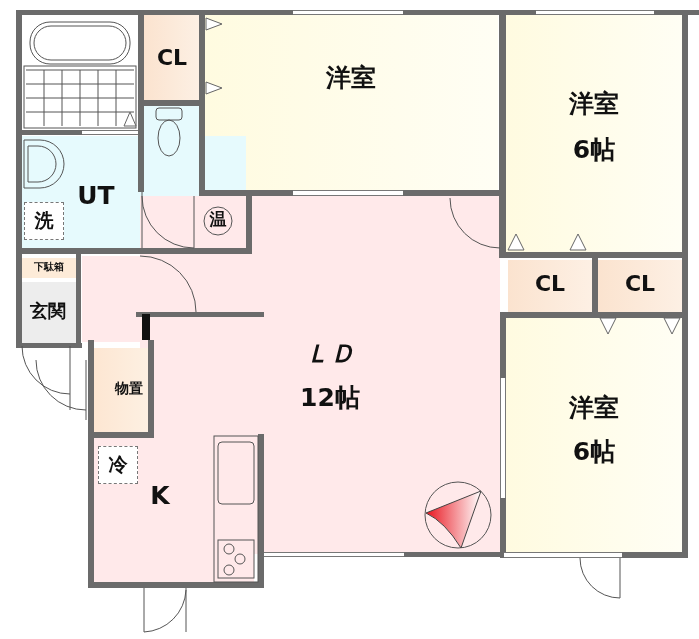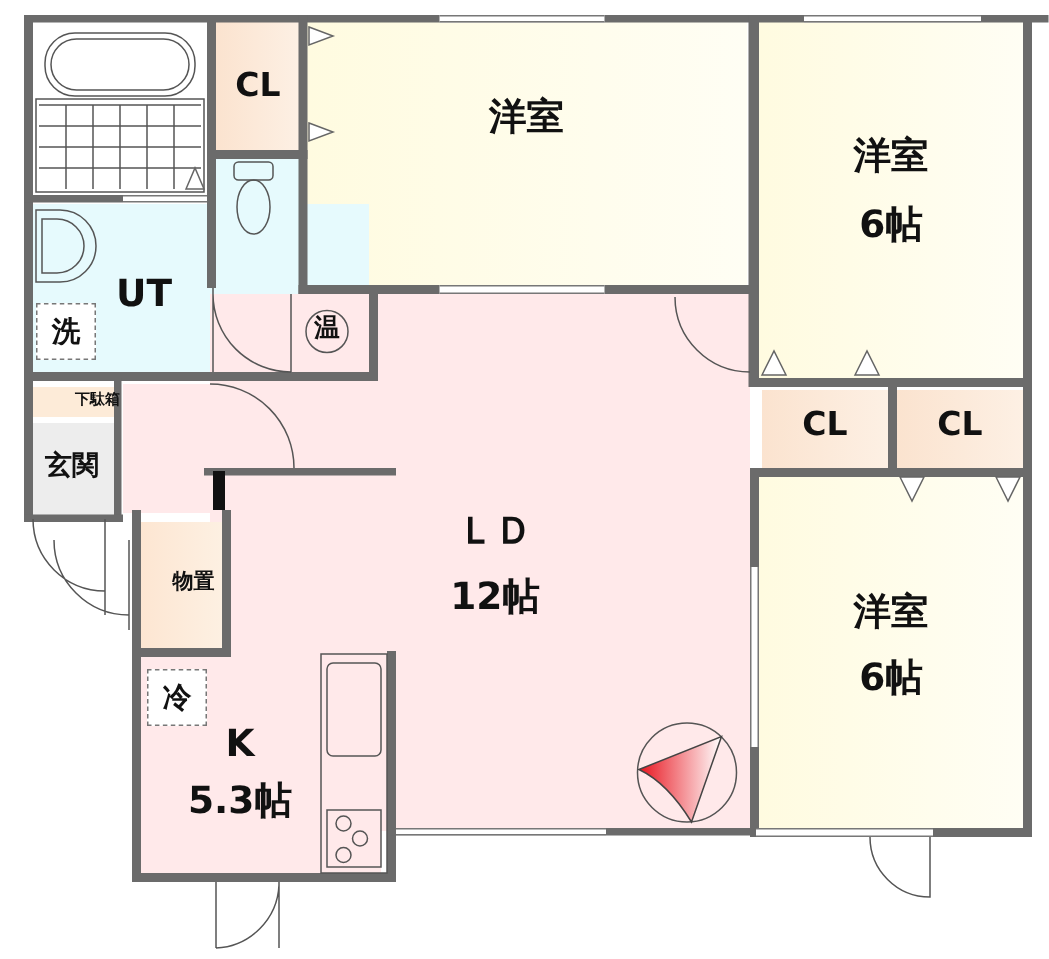--- a/index.html
+++ b/index.html
@@ -134,28 +134,27 @@
 
   <div class="lbl mid" style="left:144px;top:44px;width:56px;">CL</div>
 
   <div class="lbl big" style="left:204px;top:62px;width:294px;">洋室</div>
 
   <div class="lbl big" style="left:506px;top:88px;width:176px;">洋室</div>
   <div class="lbl big" style="left:506px;top:134px;width:176px;">6帖</div>
 
   <div class="lbl big" style="left:61px;top:180px;width:70px;">UT</div>
 
-  <div class="lbl xs" style="left:22px;top:261px;width:54px;margin-left:16px;">下駄箱</div>
+  <div class="lbl xs" style="left:22px;top:261px;width:54px;">下駄箱</div>
   <div class="lbl" style="left:18px;top:300px;width:60px;font-size:18px;">玄関</div>
   <div class="lbl" style="left:94px;top:380px;width:70px;font-size:14px;">物置</div>
 
-  <div class="lbl big" style="left:270px;top:338px;width:120px;">ＬＤ</div>
+  <div class="lbl big" style="left:270px;top:338px;width:120px;font-style:italic;">ＬＤ</div>
   <div class="lbl big" style="left:270px;top:382px;width:120px;">12帖</div>
 
   <div class="lbl mid" style="left:508px;top:270px;width:84px;">CL</div>
   <div class="lbl mid" style="left:598px;top:270px;width:84px;">CL</div>
 
   <div class="lbl big" style="left:506px;top:392px;width:176px;">洋室</div>
   <div class="lbl big" style="left:506px;top:436px;width:176px;">6帖</div>
 
   <div class="lbl big" style="left:120px;top:480px;width:80px;">K</div>
-  <div class="lbl big" style="left:110px;top:518px;width:100px;">5.3帖</div>
 </div>
 
 </body></html>

